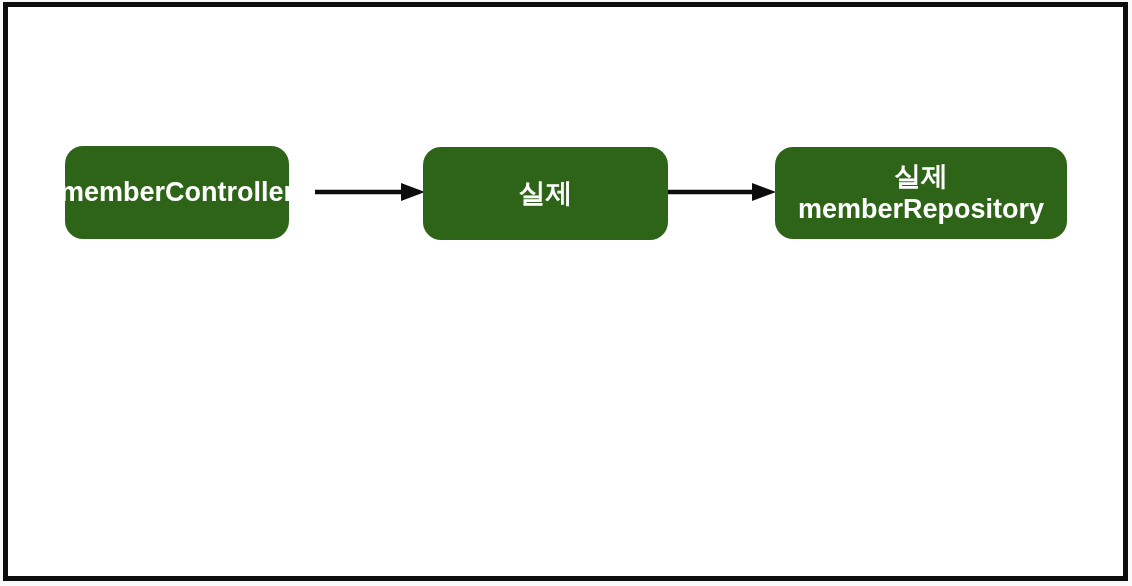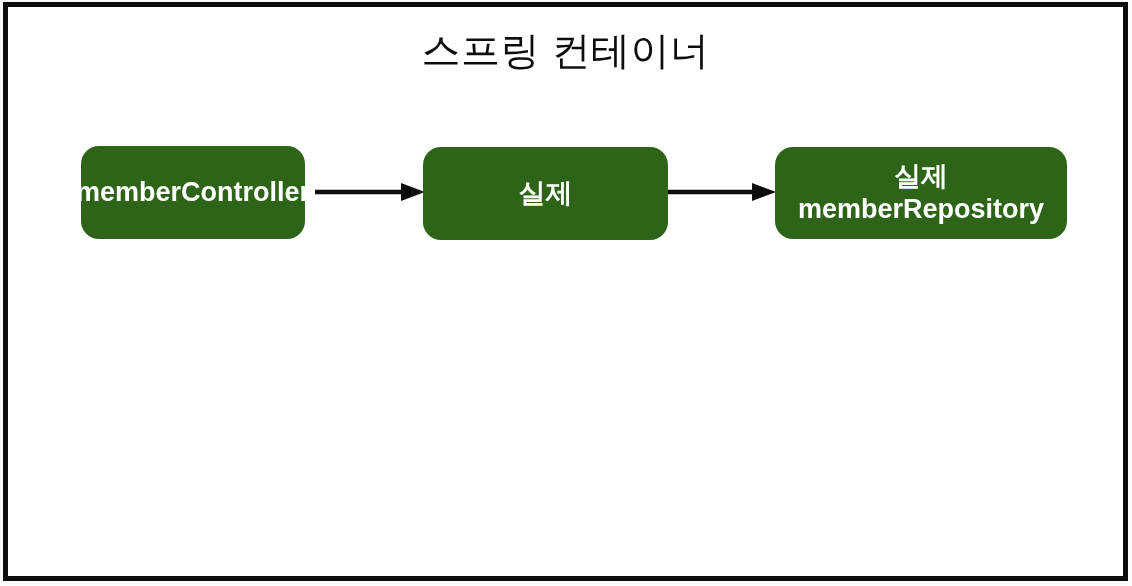--- a/index.html
+++ b/index.html
@@ -45,39 +45,38 @@
     font-size: 27px;
     line-height: 1.22;
     display: flex;
     flex-direction: column;
     align-items: center;
     justify-content: center;
     text-align: center;
     box-sizing: border-box;
   }
   .node .line { display: block; }
-  .node1 { left: 73px;  top: 139px; width: 224px; height: 93px; }
+  .node1 { left: 57px;  top: 139px; width: 224px; height: 93px; }
   .node2 { left: 415px; top: 140px; width: 245px; height: 93px; }
   .node3 { left: 767px; top: 140px; width: 292px; height: 92px; }
   .arrows {
     position: absolute;
     left: 0;
     top: 0;
     width: 1115px;
     height: 569px;
     pointer-events: none;
   }
 </style>
 </head>
 <body>
 
 <div class="canvas">
   <div class="frame">
 
-    <div class="title">스프링 컨테이너</div>
 
     <svg class="arrows" viewBox="0 0 1115 569" xmlns="http://www.w3.org/2000/svg">
       <g>
         <line x1="307" y1="185" x2="396" y2="185" stroke="#0d0d0d" stroke-width="4.5"></line>
         <polygon points="417,185 393,176 393,194" fill="#0d0d0d"></polygon>
       </g>
       <g>
         <line x1="660" y1="185" x2="747" y2="185" stroke="#0d0d0d" stroke-width="4.5"></line>
         <polygon points="768,185 744,176 744,194" fill="#0d0d0d"></polygon>
       </g>

